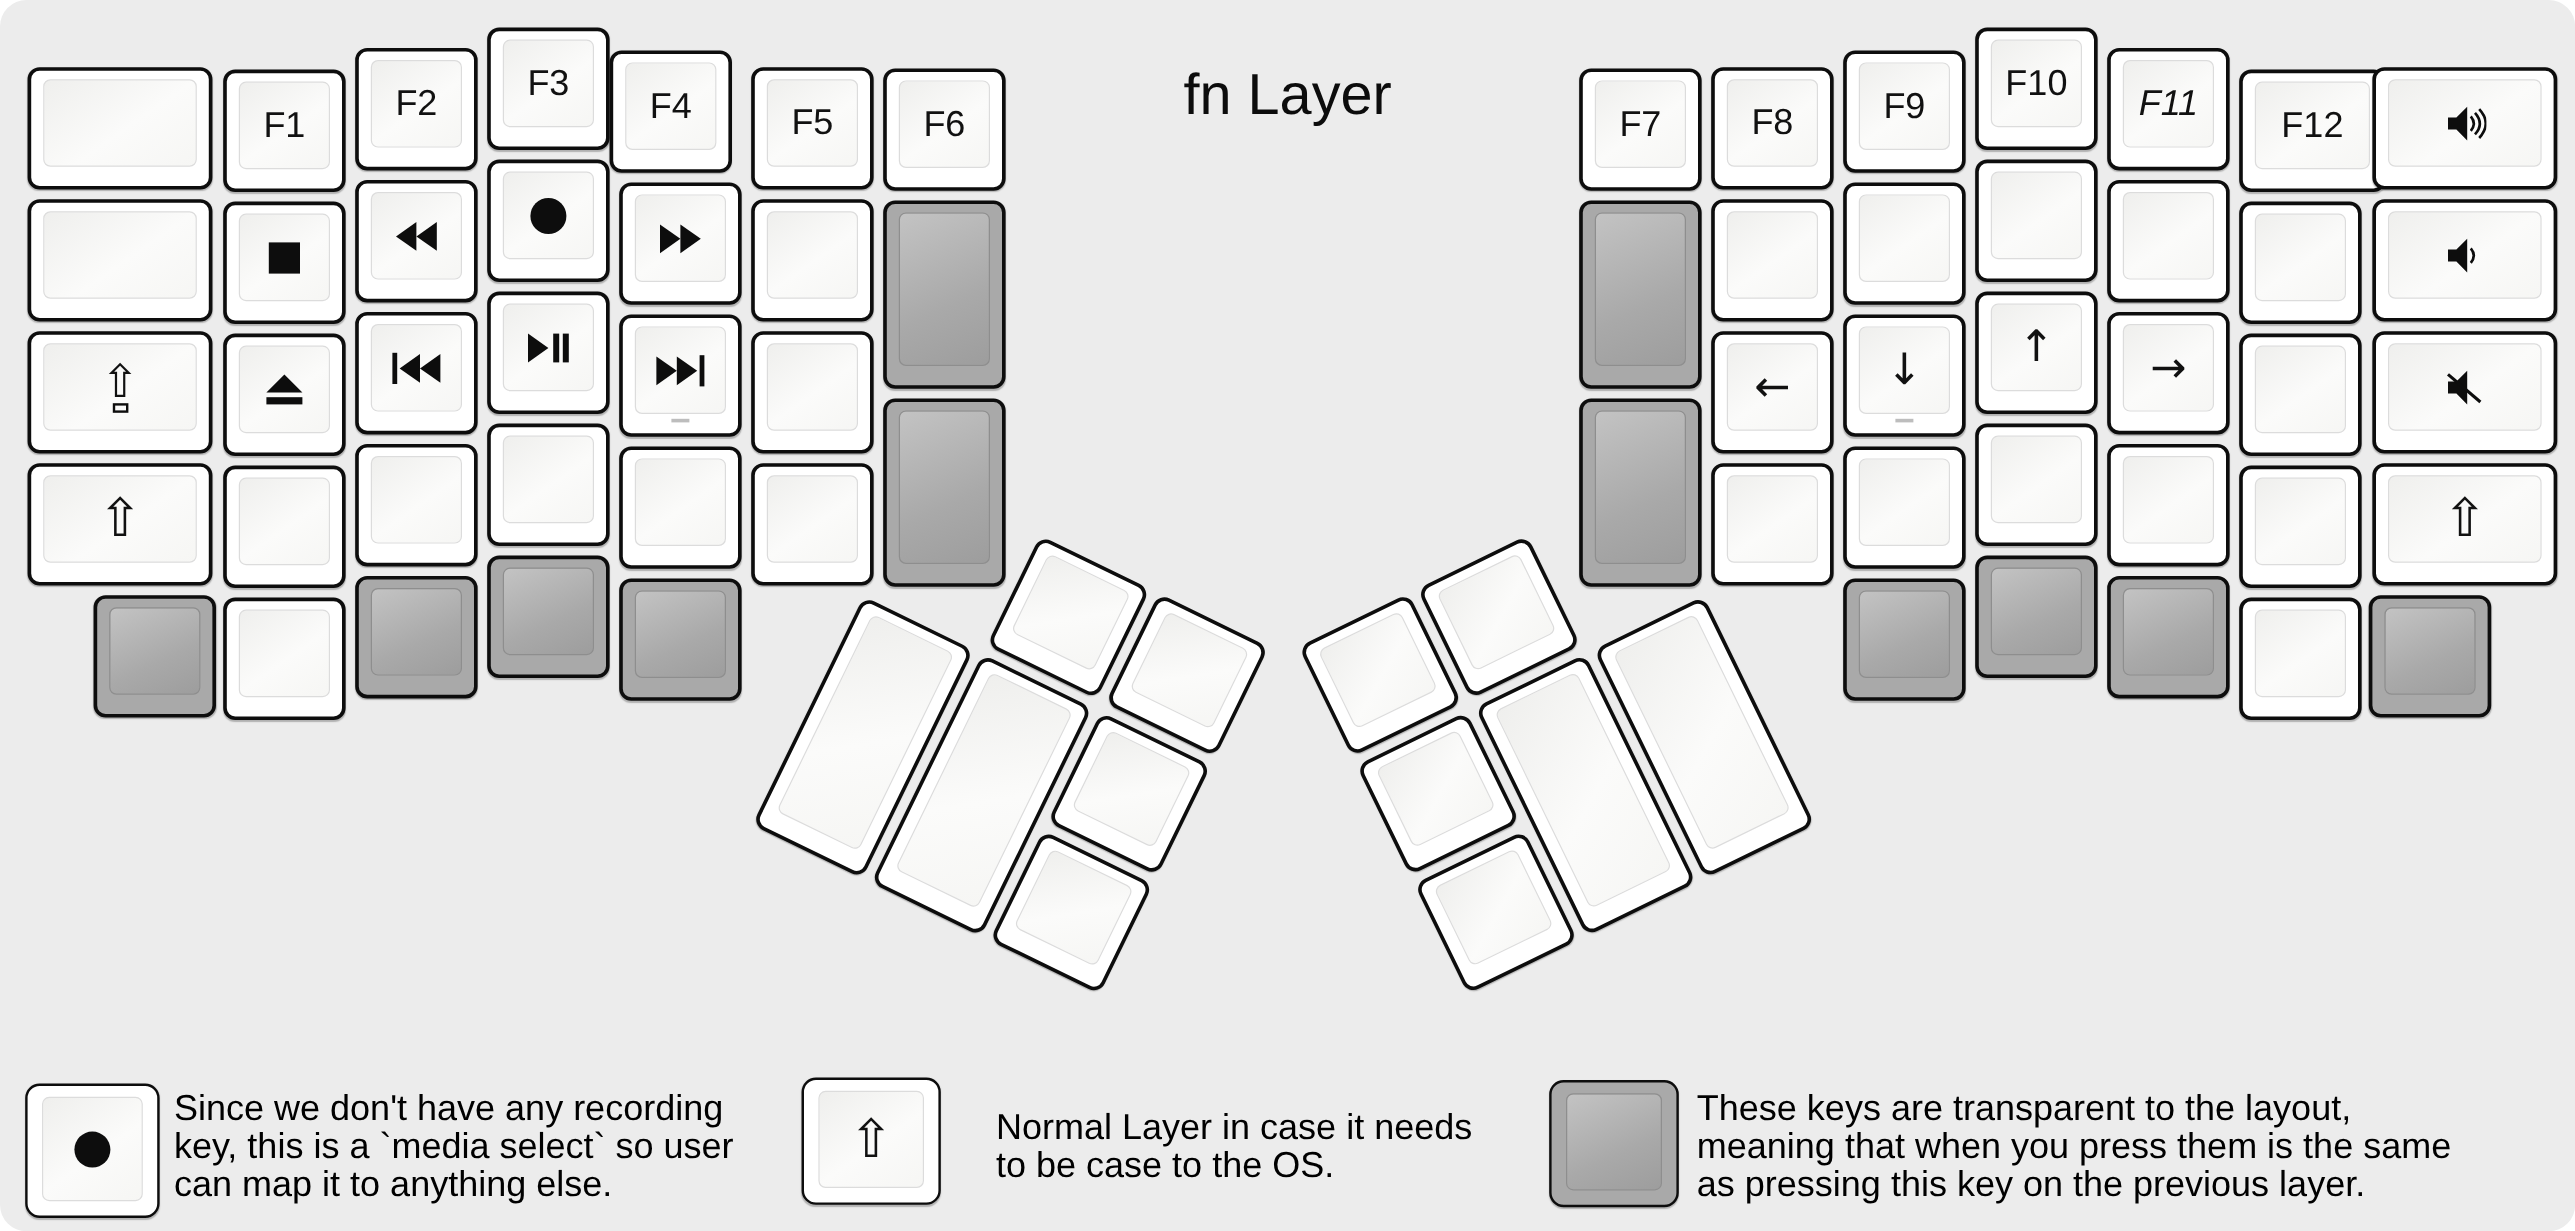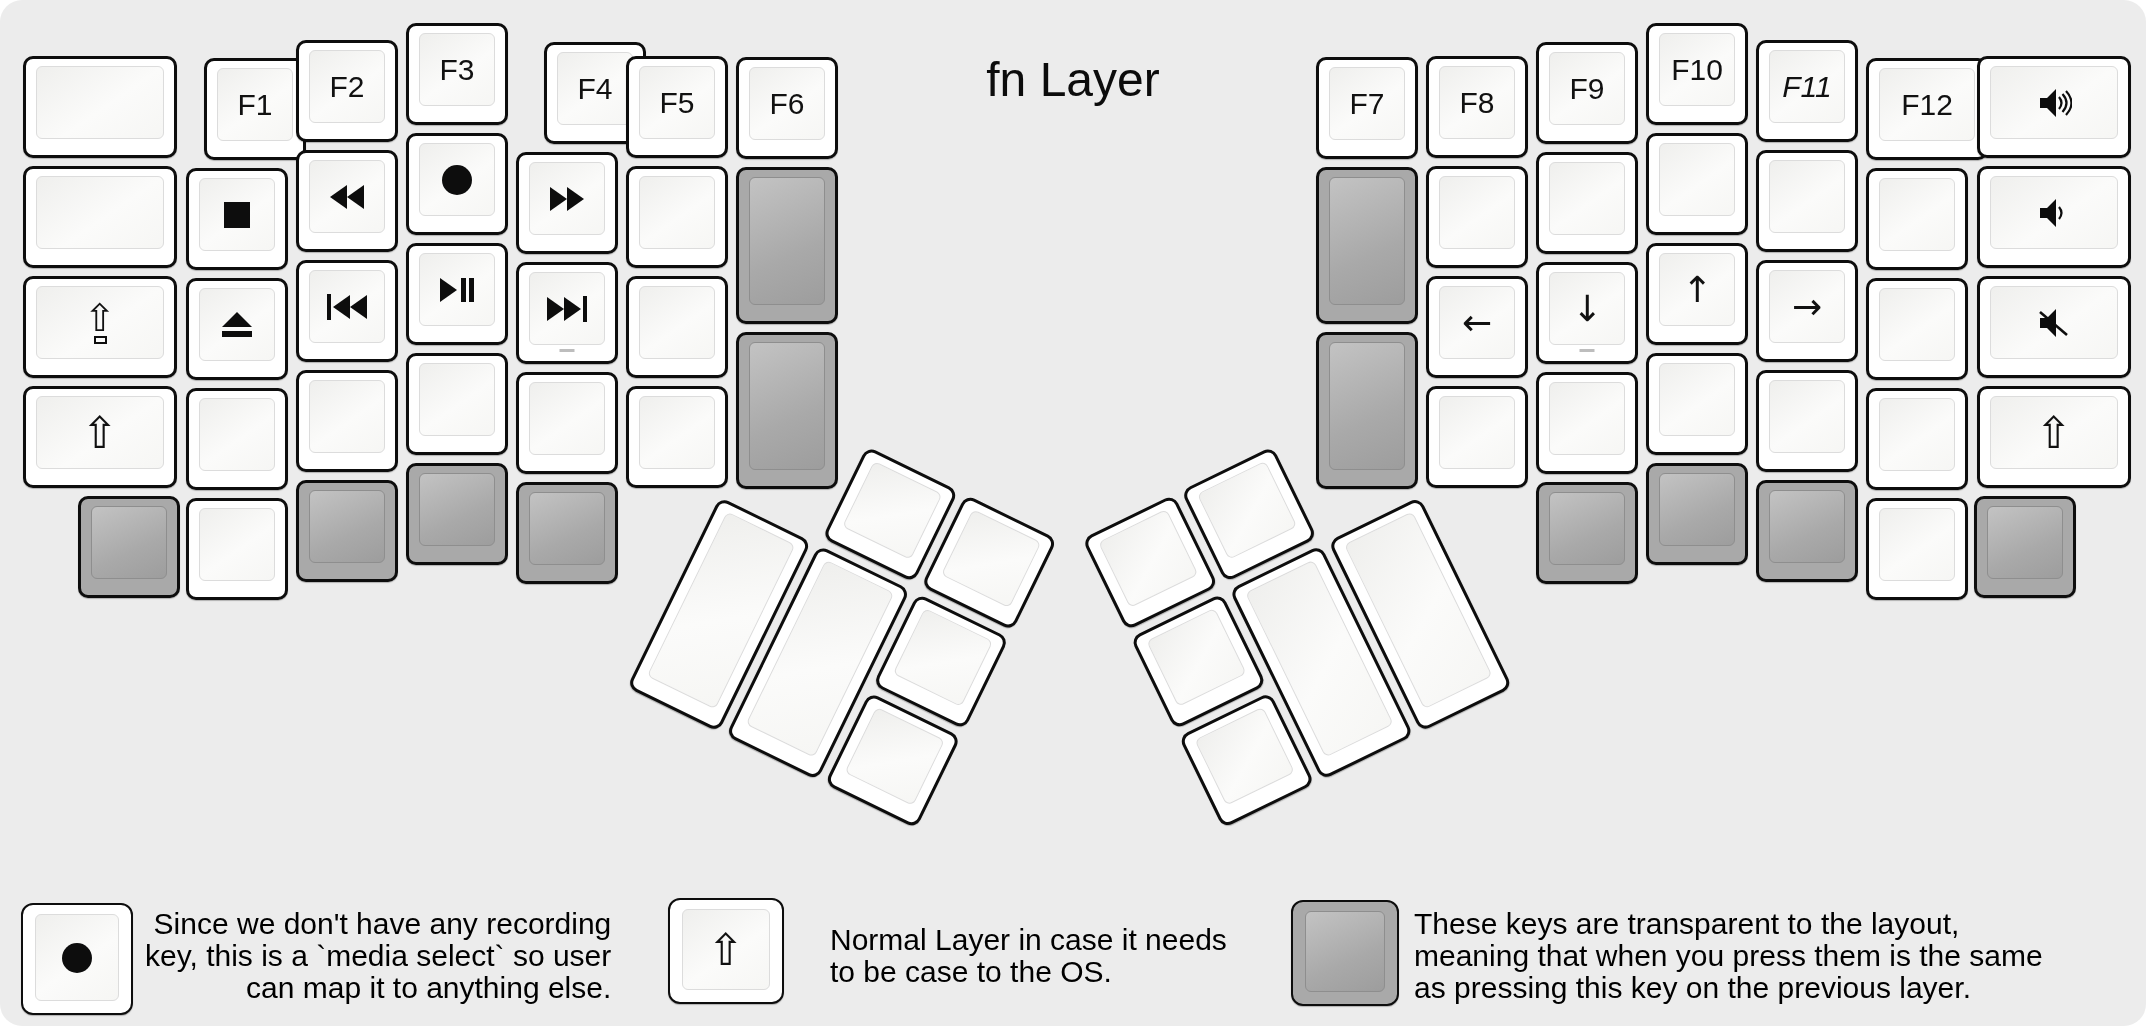--- a/index.html
+++ b/index.html
@@ -68,21 +68,21 @@
         </div>
       </div>
       <div class="key w" style="left: 23px; top: 386px; width: 154px; height: 102px;">
         <div class="cap">
           <span class="glyph shiftg">⇧</span>
         </div>
       </div>
       <div class="key g" style="left: 78px; top: 496px; width: 102px; height: 102px;">
         <div class="cap"></div>
       </div>
-      <div class="key w" style="left: 186px; top: 58px; width: 102px; height: 102px; margin-left: 18px;">
+      <div class="key w" style="left: 186px; top: 58px; width: 102px; height: 102px;">
         <div class="cap">
           <span class="klabel">F1</span>
         </div>
       </div>
       <div class="key w" style="left: 186px; top: 168px; width: 102px; height: 102px;">
         <div class="cap">
           <span class="sq"></span>
         </div>
       </div>
       <div class="key w" style="left: 186px; top: 278px; width: 102px; height: 102px;">
@@ -148,21 +148,21 @@
             <span class="pbar"></span>
           </span>
         </div>
       </div>
       <div class="key w" style="left: 406px; top: 353px; width: 102px; height: 102px;">
         <div class="cap"></div>
       </div>
       <div class="key g" style="left: 406px; top: 463px; width: 102px; height: 102px;">
         <div class="cap"></div>
       </div>
-      <div class="key w" style="left: 544px; top: 42px; width: 102px; height: 102px;">
+      <div class="key w" style="left: 508px; top: 42px; width: 102px; height: 102px;">
         <div class="cap">
           <span class="klabel">F4</span>
         </div>
       </div>
       <div class="key w" style="left: 516px; top: 152px; width: 102px; height: 102px;">
         <div class="cap">
           <span class="row">
             <span class="tri-r"></span>
             <span class="tri-r"></span>
           </span>
@@ -388,21 +388,21 @@
       </div>
     </div>
   <div id="legend">
 
     <div class="legend-item">
       <div class="legend-key key w" id="legend-key-0" style="left: 21px; top: 903px; width: 112px; height: 112px;">
         <div class="cap">
             <span class="cir"></span>
           </div>
       </div>
-      <div class="legend-text" id="legend-text-0" style="left: 145px; top: 908px; text-align: right;">
+      <div class="legend-text" id="legend-text-0" style="left: 145px; top: 908px;">
         <div>Since we don't have any recording</div>
         <div>key, this is a `media select` so user</div>
         <div>can map it to anything else.</div>
       </div>
     </div>
 
     <div class="legend-item">
       <div class="legend-key key w" id="legend-key-1" style="left: 668px; top: 898px; width: 116px; height: 106px;">
         <div class="cap">
             <span class="glyph shiftg">⇧</span>

